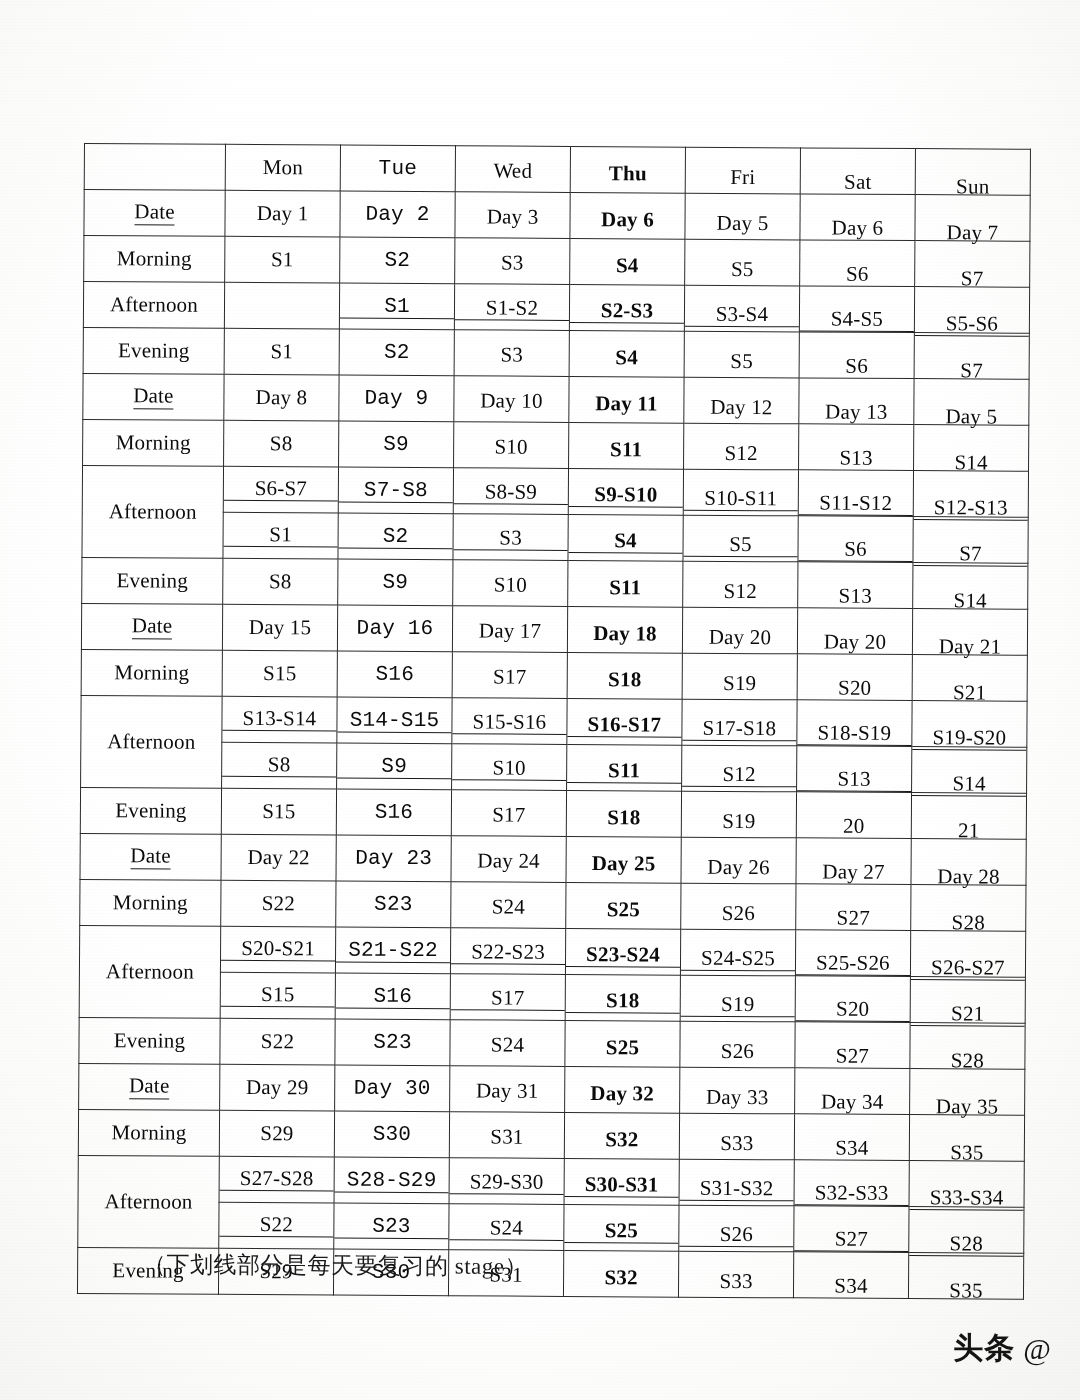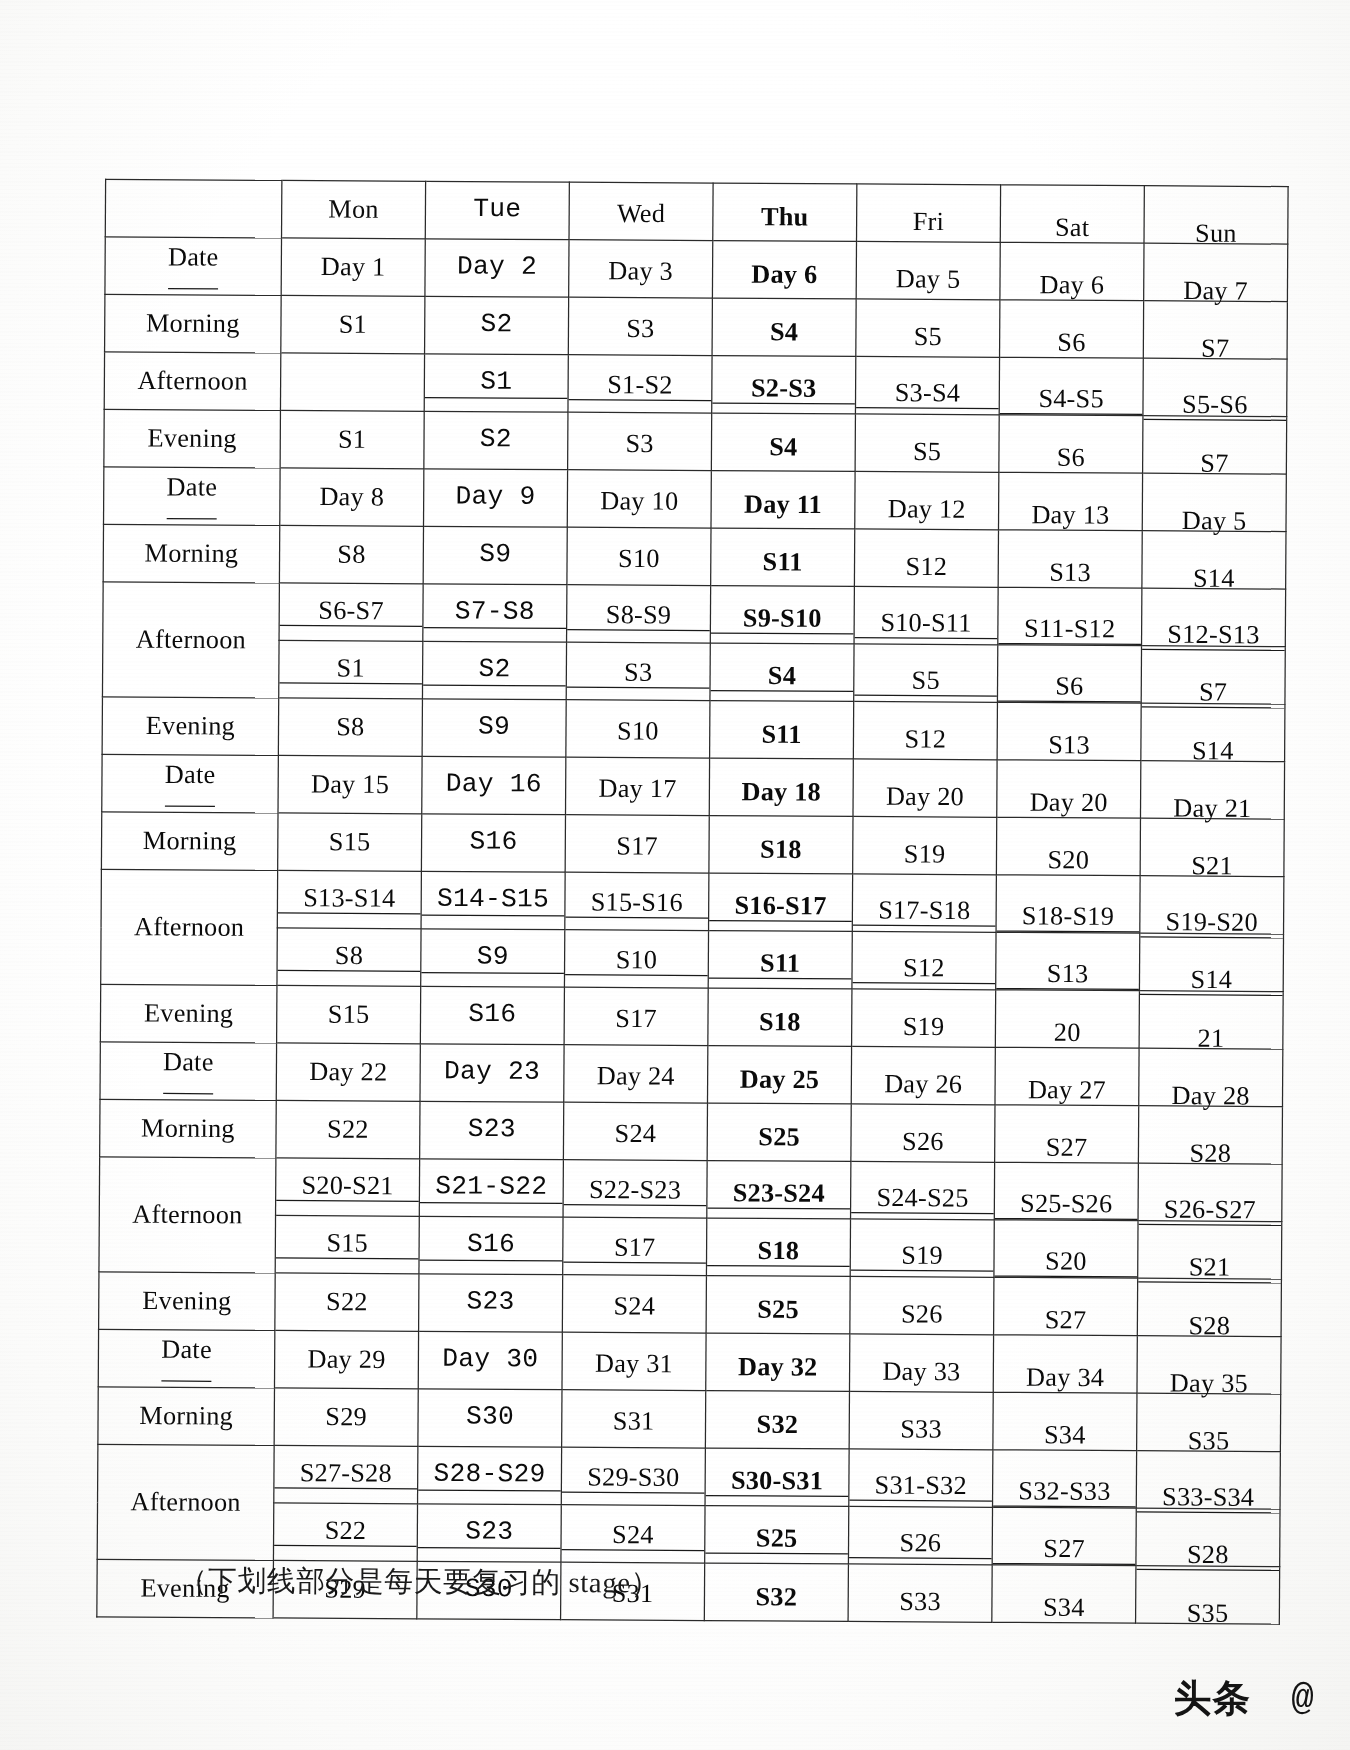--- a/index.html
+++ b/index.html
@@ -68,21 +68,21 @@
   
   .u{
     display:inline-block;
     border-bottom:1.6px solid #1a1a1a;
     padding-bottom:1px;
     line-height:1.0;
   }
   .dateword{
     display:inline-block;
     border-bottom:1.5px solid #1a1a1a;
-    padding-bottom:14px;
+    padding-bottom:1px;
   }
   td.sub{height:38px;font-size:20.5px;}
   td.hdr{height:46px;font-size:21.5px;}
 
   
   .d1{transform:translateY(0px);}
   .d2{transform:translateY(1px);font-family:Liberation Mono, monospace;}
   .d3{transform:translateY(2px);}
   .d4{transform:translateY(4px);font-weight:bold;}
   .d5{transform:translateY(7px);}
@@ -98,28 +98,27 @@
     font-family:"Liberation Serif", serif;
     font-size:23px;
     color:#1a1a1a;
     letter-spacing:.5px;
     transform:rotate(0.3deg);
   }
 
   
   #watermark{
     position:absolute;
-    right:22px;bottom:20px;
+    right:22px;bottom:31px;
     display:flex;align-items:center;
-    font-family:Liberation Mono, monospace;
+    font-family:Liberation Serif, serif;
     font-size:30px;
     font-weight:700;
     color:#141414;
     letter-spacing:1px;
-    gap:24px;
   }
   #wm-at{margin:0 6px 0 8px;font-weight:500;}
 
   
   #grain{
     position:absolute;inset:0;pointer-events:none;
     background-image:
       repeating-linear-gradient(0deg, rgba(0,0,0,.012) 0px, rgba(0,0,0,.012) 1px, rgba(0,0,0,0) 1px, rgba(0,0,0,0) 3px);
     opacity:.6;
   }

